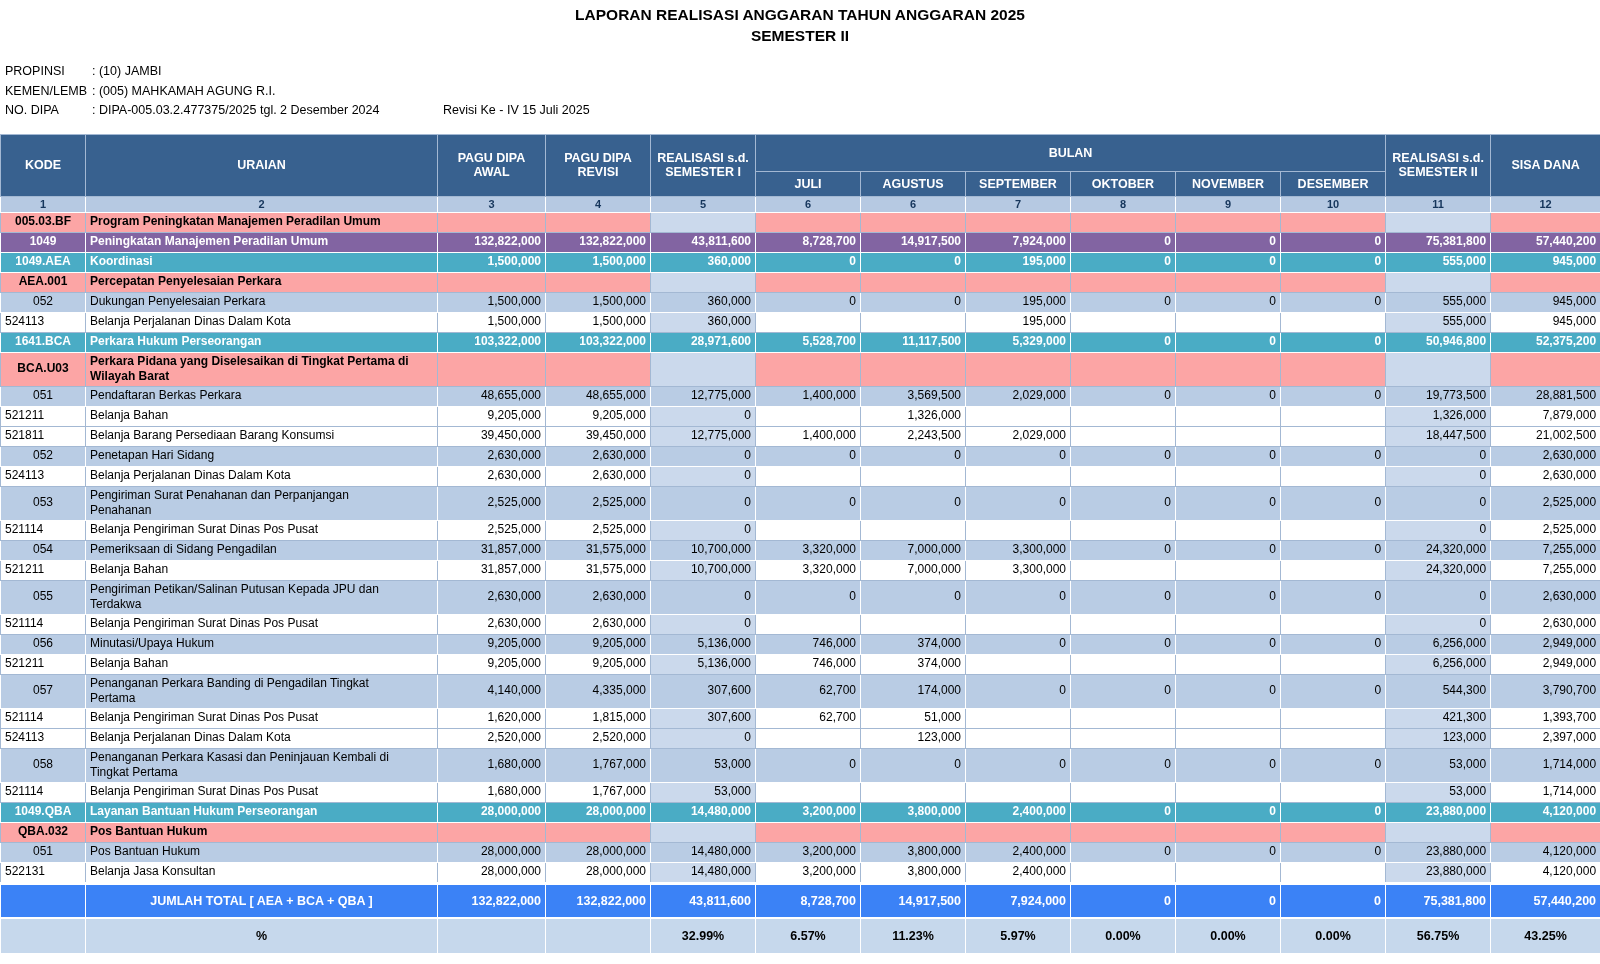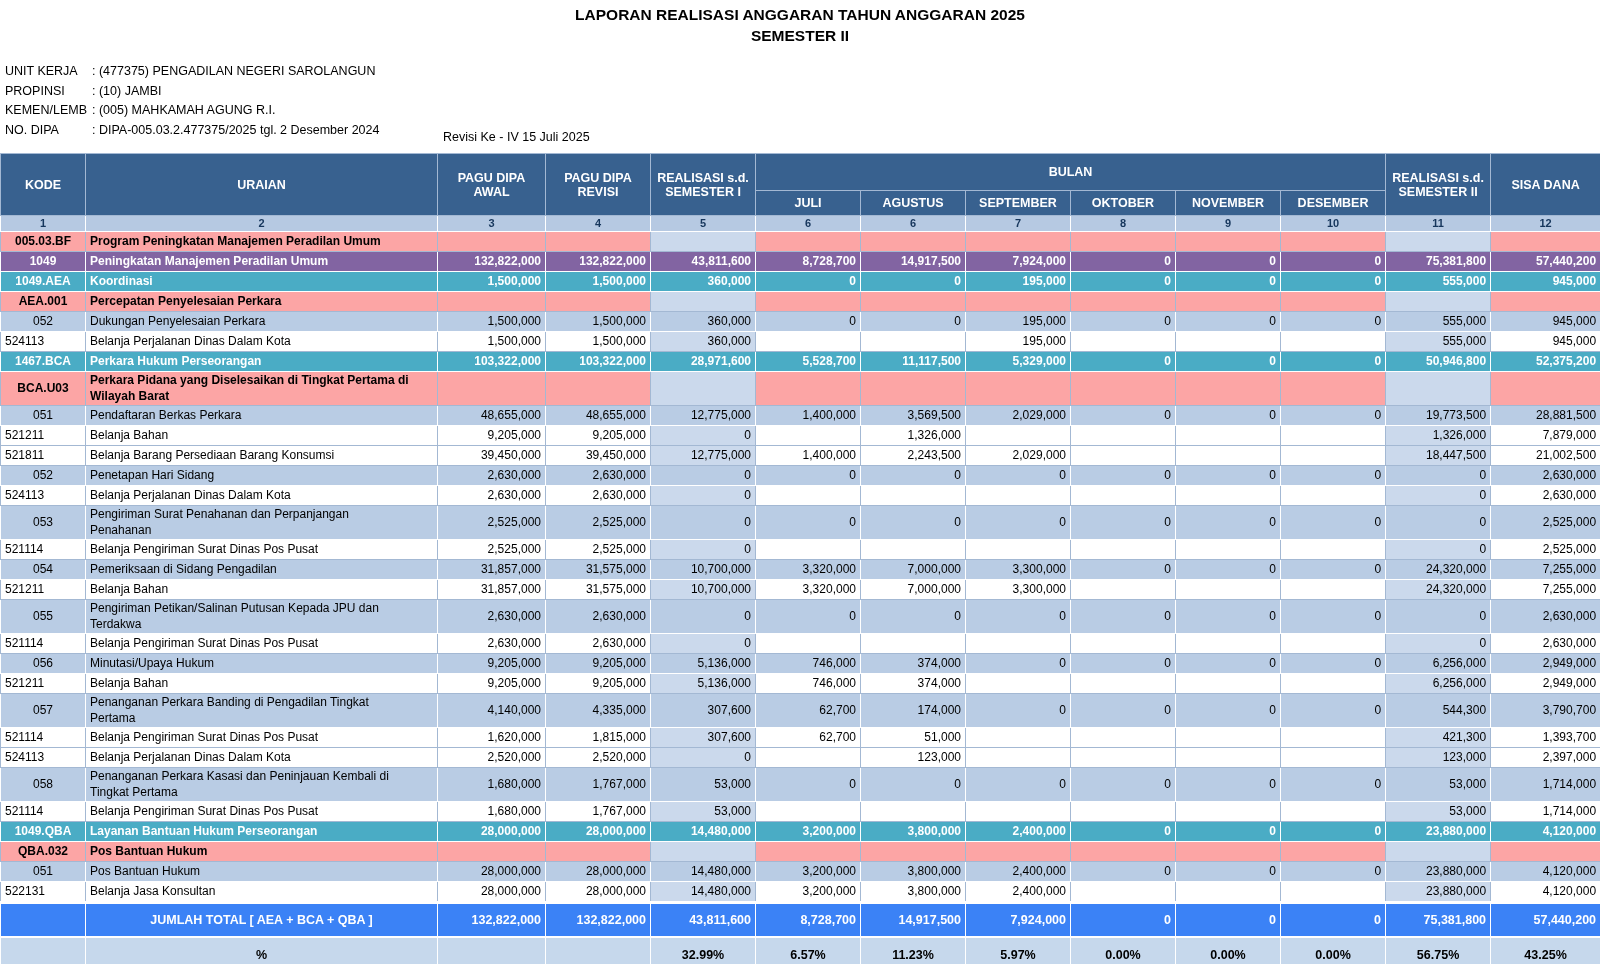--- a/index.html
+++ b/index.html
@@ -11,21 +11,21 @@
   .page{position:relative;width:1600px;height:964px;}
 
   
   .title-block{ text-align:center; padding-top:4px; }
   .title-block div{ font-size:15.5px; font-weight:bold; line-height:21px; }
 
   
   .info-block{ margin:16px 0 0 5px; }
   .info-row{ position:relative; font-size:12.5px; line-height:19.5px; height:19.5px; }
   .info-row .lbl{ display:inline-block; width:87px; }
-  .info-row .extra{ position:absolute; left:438px; top:7px; }
+  .info-row .extra{ position:absolute; left:438px; top:0; }
 
   
   table.budget{
     table-layout:fixed; border-collapse:collapse;
     width:1600px; margin-top:13px;
     font-size:12px;
   }
   table.budget th, table.budget td{
     overflow:hidden; padding:1px 4px; vertical-align:middle;
     border:1px solid #a3b8d3;
@@ -79,23 +79,20 @@
 <body>
 
 <div class="page">
 
   <div class="title-block">
     <div>LAPORAN REALISASI ANGGARAN TAHUN ANGGARAN 2025</div>
     <div>SEMESTER II</div>
   </div>
 
   <div class="info-block">
-    <div class="info-row">
-      <span class="lbl">UNIT KERJA</span><span class="val">: (477375) PENGADILAN NEGERI SAROLANGUN</span>
-    </div>
     <div class="info-row">
       <span class="lbl">PROPINSI</span><span class="val">: (10) JAMBI</span>
     </div>
     <div class="info-row">
       <span class="lbl">KEMEN/LEMB</span><span class="val">: (005) MAHKAMAH AGUNG R.I.</span>
     </div>
     <div class="info-row">
       <span class="lbl">NO. DIPA</span><span class="val">: DIPA-005.03.2.477375/2025 tgl. 2 Desember 2024</span>
       <span class="extra">Revisi Ke - IV 15 Juli 2025</span>
     </div>
@@ -238,21 +235,21 @@
           <td class="num"></td>
           <td class="num"></td>
           <td class="num">195,000</td>
           <td class="num"></td>
           <td class="num"></td>
           <td class="num"></td>
           <td class="num c-real">555,000</td>
           <td class="num">945,000</td>
         </tr>
         <tr class="row-output">
-          <td class="kode">1467.BCA</td>
+          <td class="kode">1641.BCA</td>
           <td class="uraian">Perkara Hukum Perseorangan</td>
           <td class="num">103,322,000</td>
           <td class="num">103,322,000</td>
           <td class="num c-real">28,971,600</td>
           <td class="num">5,528,700</td>
           <td class="num">11,117,500</td>
           <td class="num">5,329,000</td>
           <td class="num">0</td>
           <td class="num">0</td>
           <td class="num">0</td>

